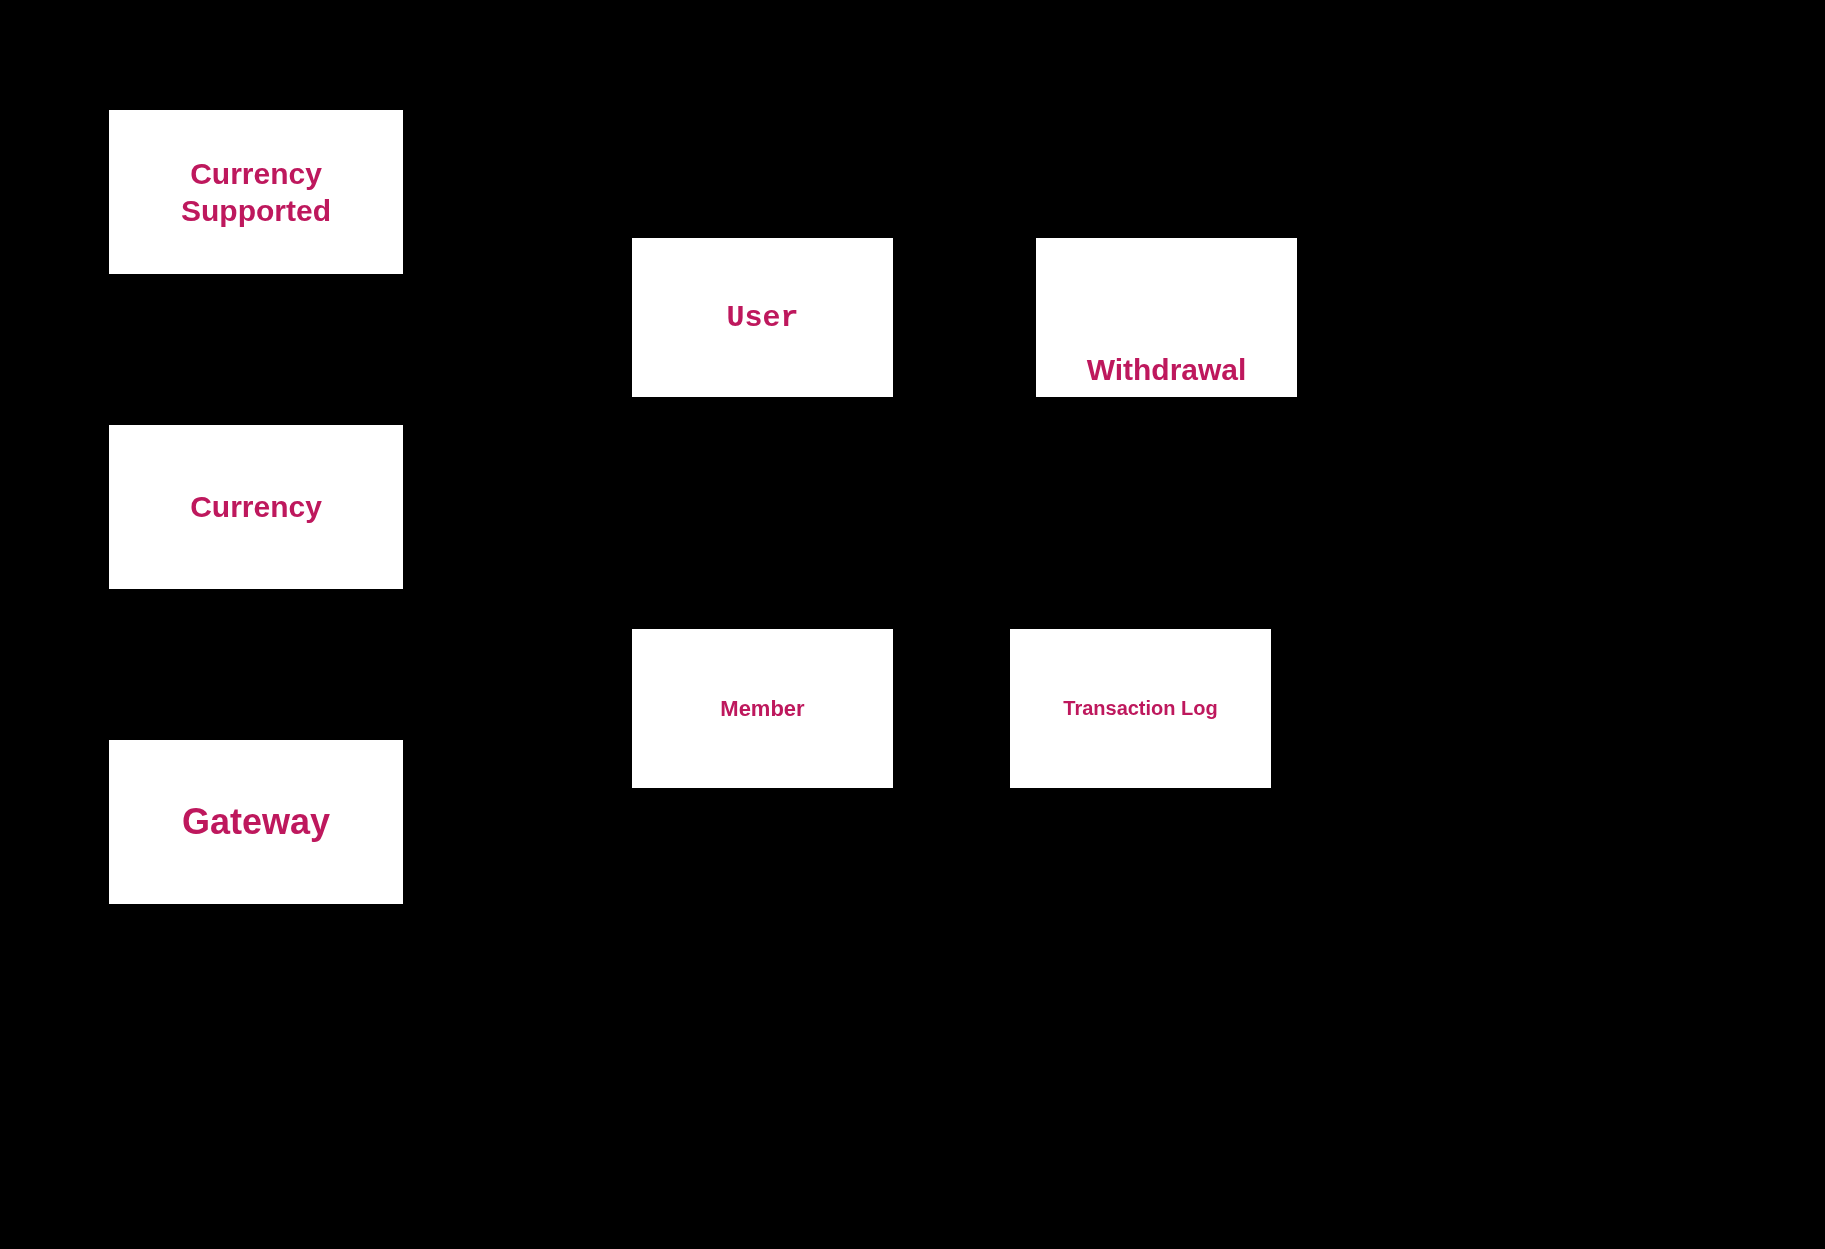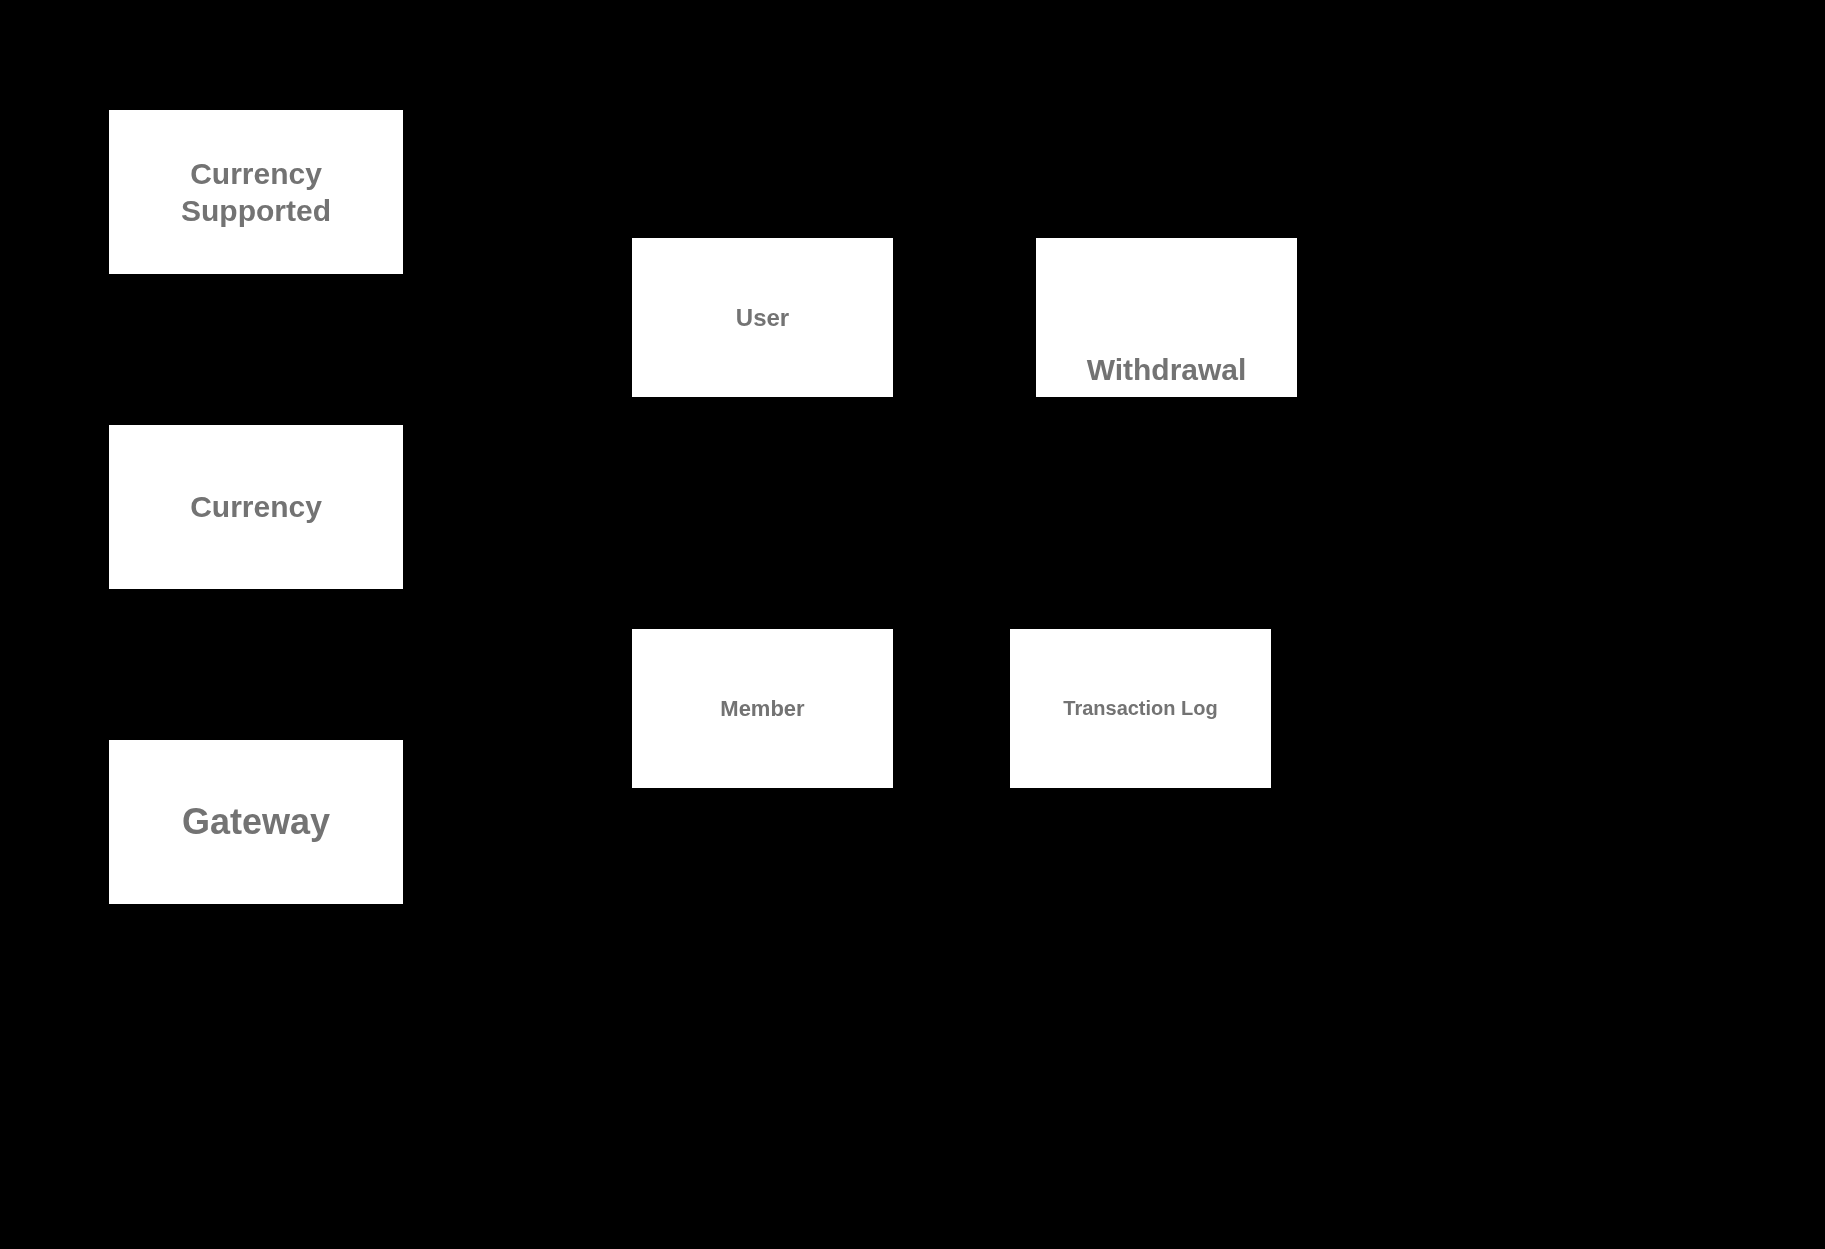--- a/index.html
+++ b/index.html
@@ -16,21 +16,21 @@
     }
     .box {
       position: absolute;
       background: #ffffff;
       border: 2px solid #000000;
       display: flex;
       align-items: center;
       justify-content: center;
       text-align: center;
       font-weight: bold;
-      color: #737373;
+      color: #be185d;
       padding: 10px;
     }
     .box-currency {
       left: 107px;
       top: 108px;
       width: 298px;
       height: 168px;
       font-size: 30px;
       line-height: 1.25;
     }
@@ -46,21 +46,22 @@
       top: 738px;
       width: 298px;
       height: 168px;
       font-size: 36px;
     }
     .box-user {
       left: 630px;
       top: 236px;
       width: 265px;
       height: 163px;
-      font-size: 24px;
+      font-size: 30px;
+      font-family: Liberation Mono, monospace;
     }
     .box-withdrawal {
       left: 1034px;
       top: 236px;
       width: 265px;
       height: 163px;
       font-size: 30px;
       align-items: flex-end;
     }
     .box-member {

